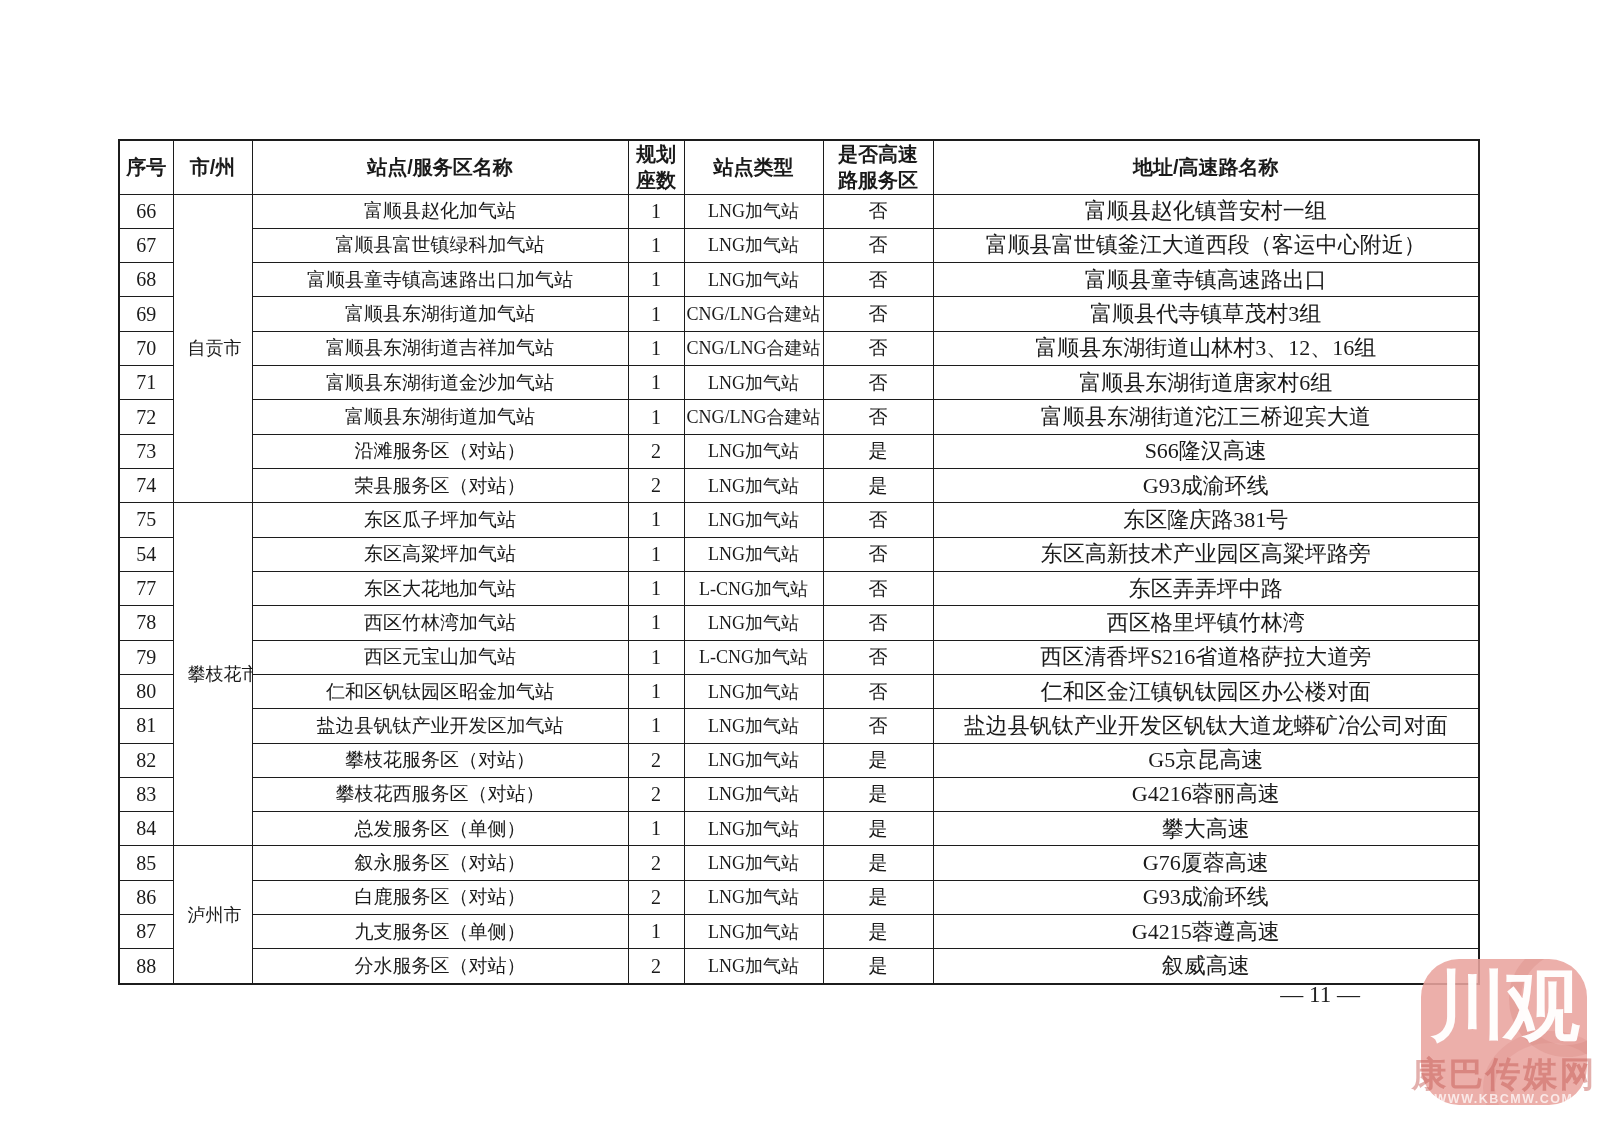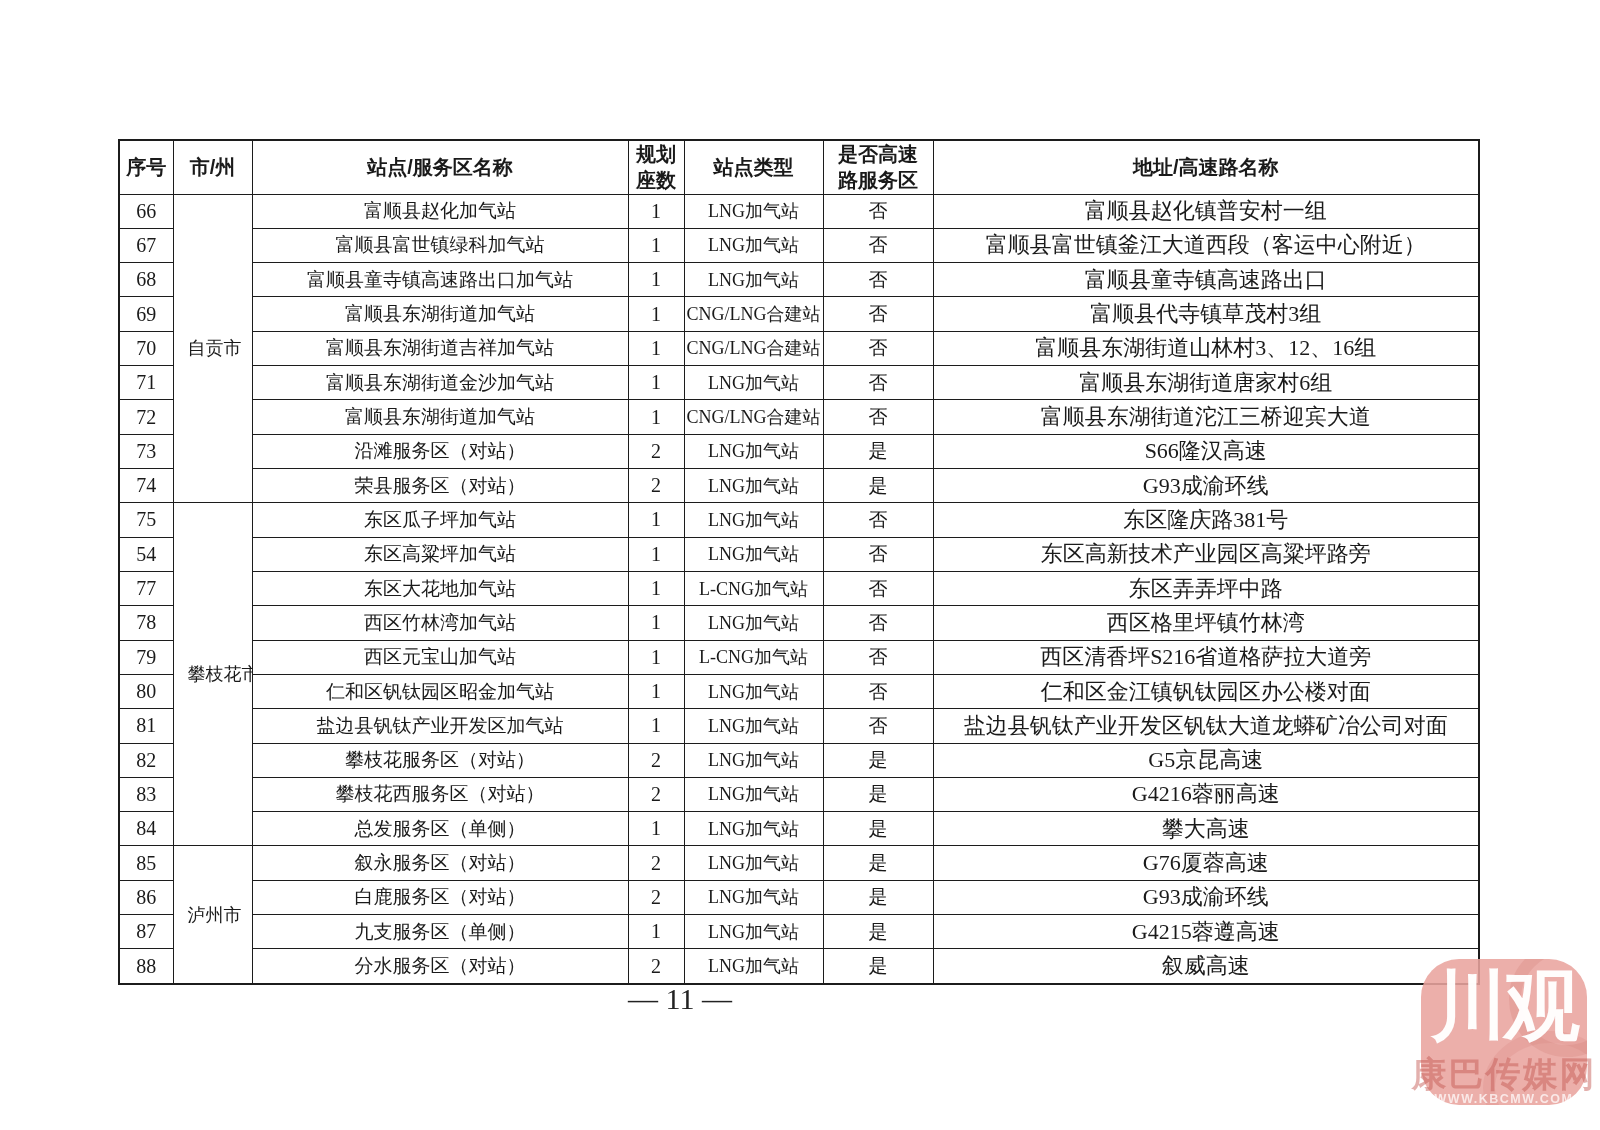--- a/index.html
+++ b/index.html
@@ -23,22 +23,22 @@
     font-weight:700;font-size:20px;line-height:1.3;
     white-space:pre-line;padding:0 2px;
   }
   .doc-table td{font-size:19px;padding:0 4px;}
   td.c-no,td.c-count{font-size:20px;}
   td.c-city{font-size:18px;padding:0 14px;}
   td.c-type{font-size:18px;padding:0 1px;}
   td.c-name{font-size:19px;}
   td.c-addr{font-size:22px;}
   .page-footer{
-    position:absolute;left:0;top:982px;width:1360px;text-align:center;
-    font-size:30px;color:#222;
+    position:absolute;left:0;top:982px;width:1360px;text-align:right;
+    font-size:23px;color:#222;
   }
   
   .watermark{
     position:absolute;left:1421px;top:959px;width:166px;height:146px;
     z-index:5;
   }
   .wm-bg{
     position:absolute;inset:0;border-radius:38px;
     background:rgba(233,164,158,0.88);overflow:hidden;
   }

